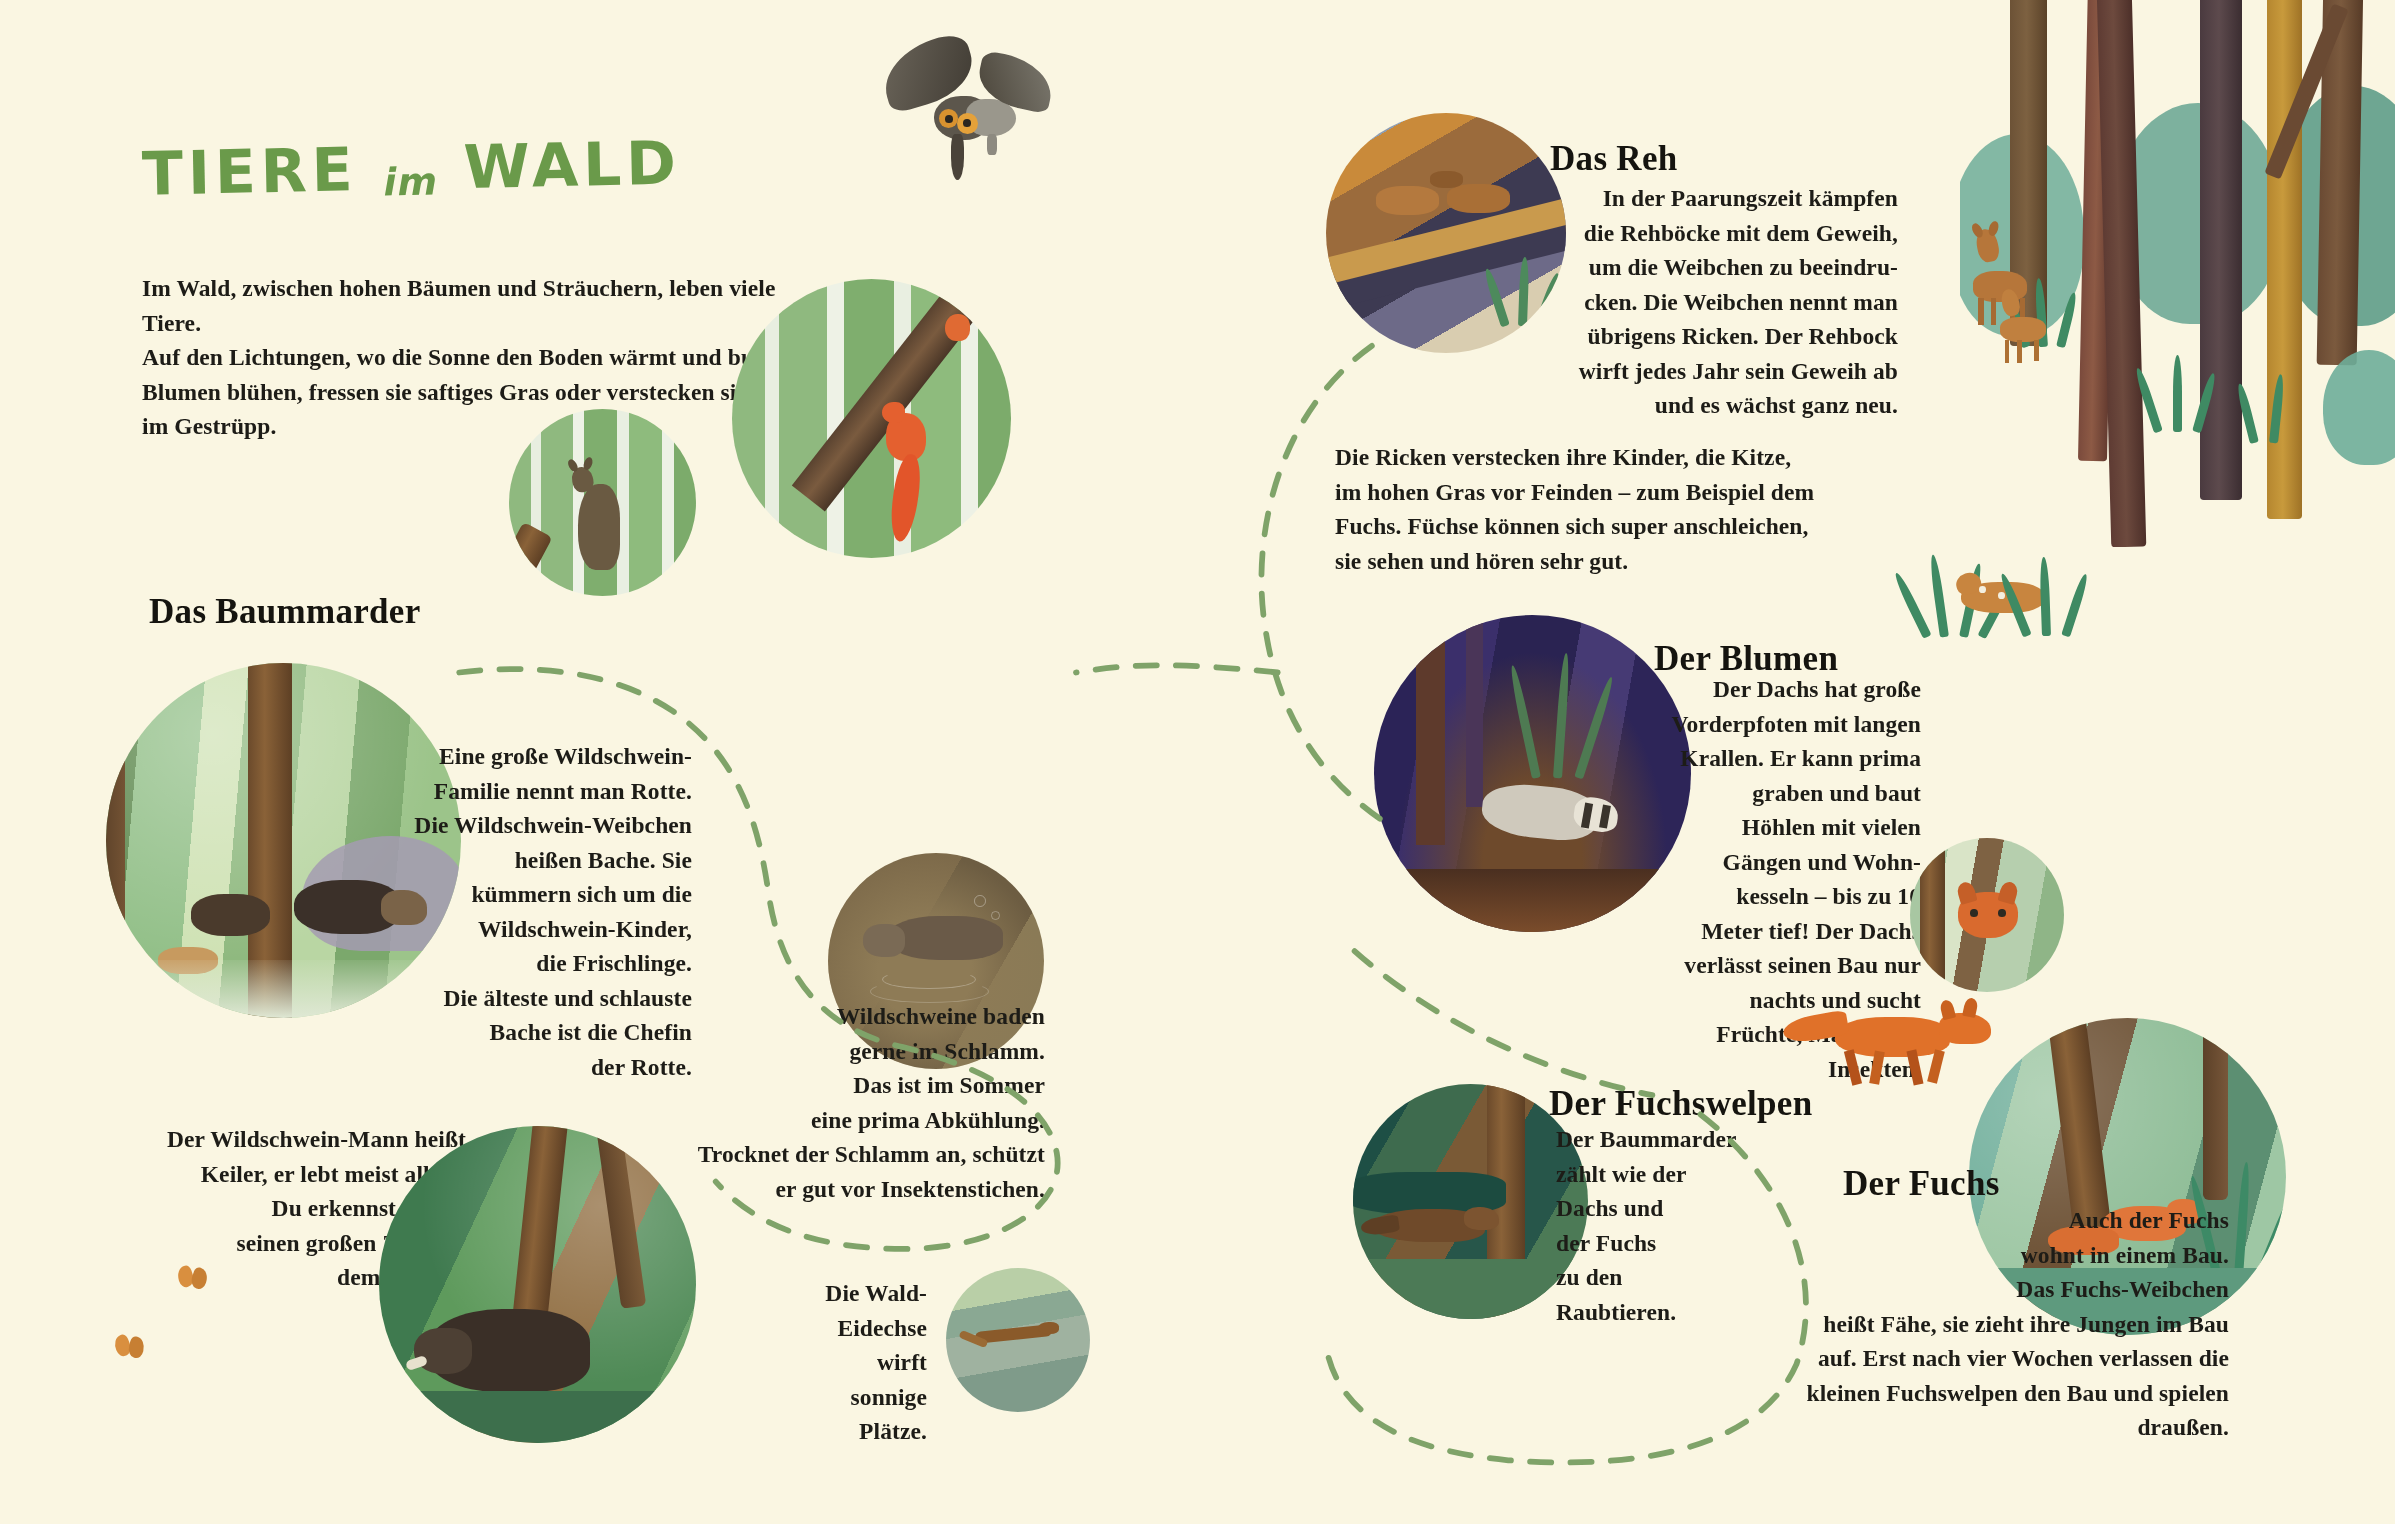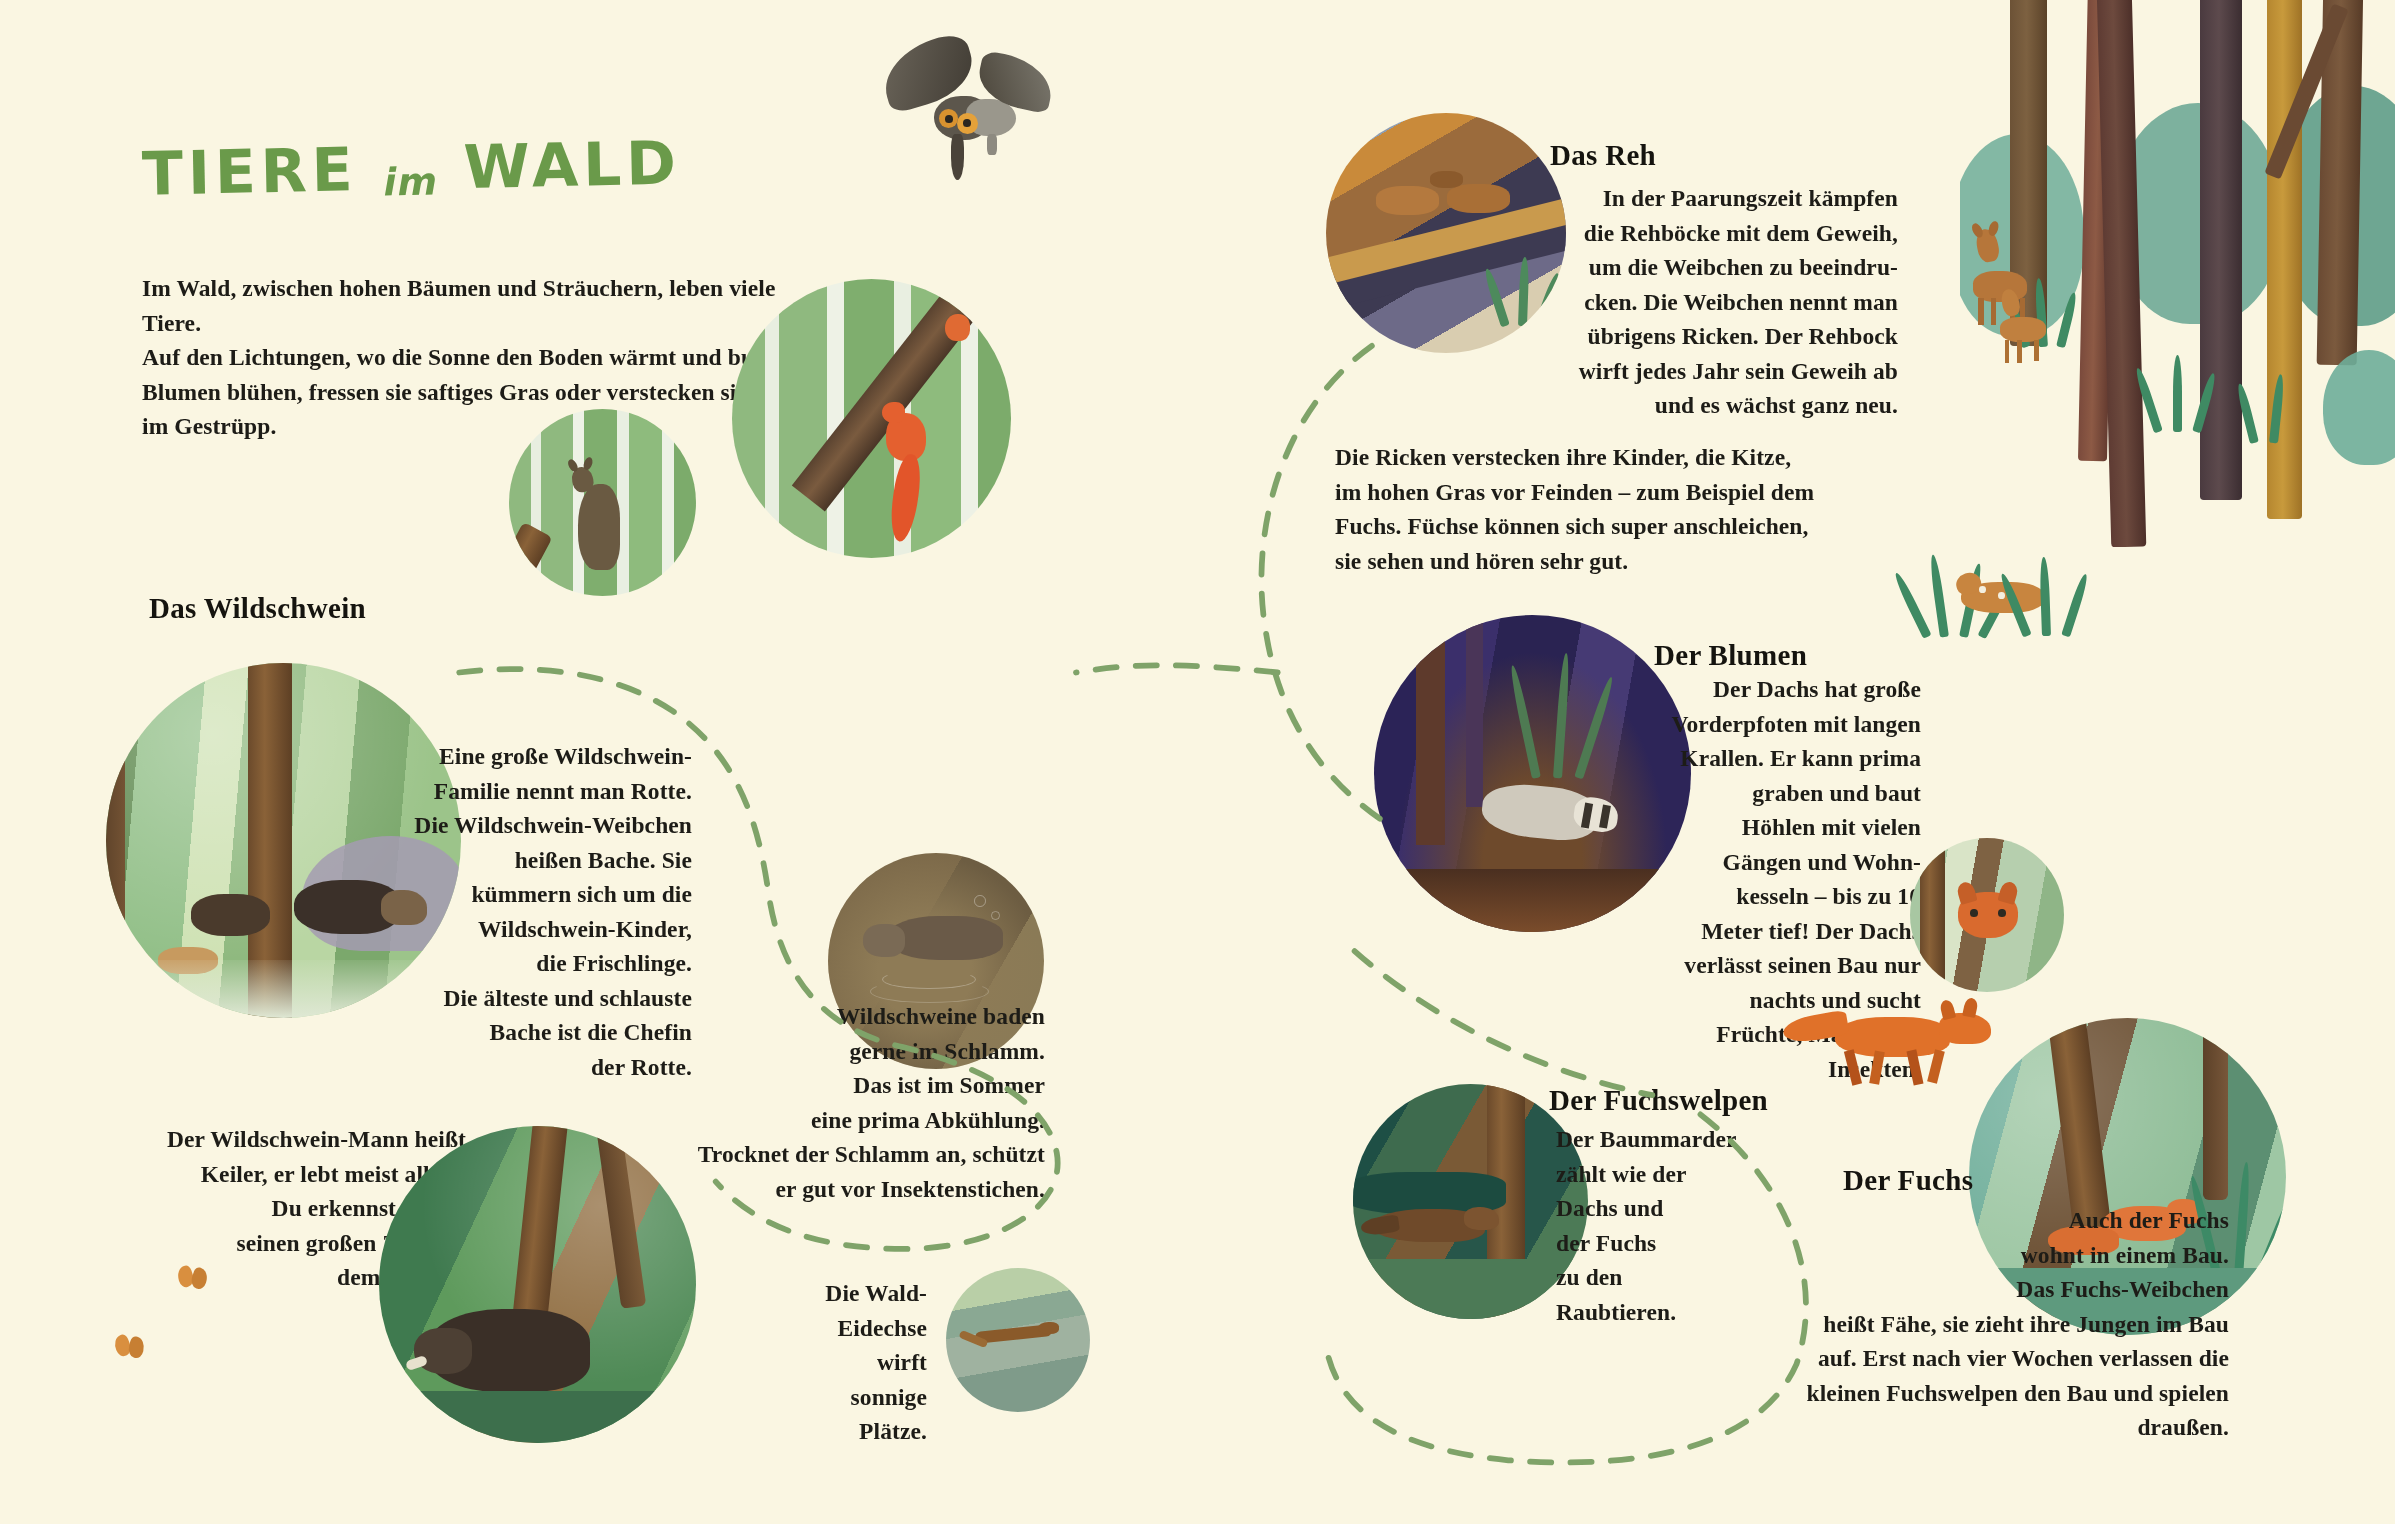--- a/index.html
+++ b/index.html
@@ -36,21 +36,21 @@
     font-size:23.5px;
     line-height:1.47;
     letter-spacing:0.1px;
     white-space:pre-line;
   }
   .heading {
     position:absolute;
     font-family:"Liberation Serif", serif;
     font-weight:700;
     color:#15140f;
-    font-size:29px;
+    font-size:35px;
     letter-spacing:0.3px;
     white-space:nowrap;
   }
   .ta-left   { text-align:left; }
   .ta-right  { text-align:right; }
 
   
   .circ {
     position:absolute;
     border-radius:50%;
@@ -283,21 +283,21 @@
 cken. Die Weibchen nennt man
 übrigens  Ricken. Der Rehbock
 wirft jedes Jahr sein Geweih ab
 und es wächst ganz neu.</div>
 
   <div class="body-text ta-left" style="left:1335px;top:440px;width:538px;">Die Ricken verstecken ihre Kinder, die Kitze,
 im hohen Gras vor Feinden – zum Beispiel dem
 Fuchs. Füchse können sich super anschleichen,
 sie sehen und hören sehr gut.</div>
 
-  <div class="heading" style="left:149px;top:592px;">Das Wildschwein</div>
+  <div class="heading" style="left:149px;top:592px;">Das Baummarder</div>
 
   <div class="circ forest-green" style="left:106px;top:663px;width:355px;height:355px;">
     <div class="layer"></div>
     <div class="trunk" style="left:142px;top:-5.8px;width:44px;height:367px;"></div>
     <div class="trunk" style="left:-5.8px;top:29px;width:25px;height:317px;background:linear-gradient(90deg,#5a4028,#745334);"></div>
     <div style="position:absolute;left:196px;top:173px;width:163px;height:115px;background:#a59bb1;border-radius:60% 50% 30% 40%;opacity:.85;"></div>
     <div style="position:absolute;left:188px;top:217px;width:106px;height:54px;background:#3b3029;border-radius:44% 40% 38% 44%;"></div>
     <div style="position:absolute;left:275px;top:227px;width:46px;height:35px;background:#7a6348;border-radius:40% 50% 35% 40%;"></div>
     <div style="position:absolute;left:85px;top:231px;width:79px;height:42px;background:#4a3a2c;border-radius:42%;"></div>
     <div style="position:absolute;left:52px;top:284px;width:60px;height:27px;background:#c79a5f;border-radius:42%;"></div>

